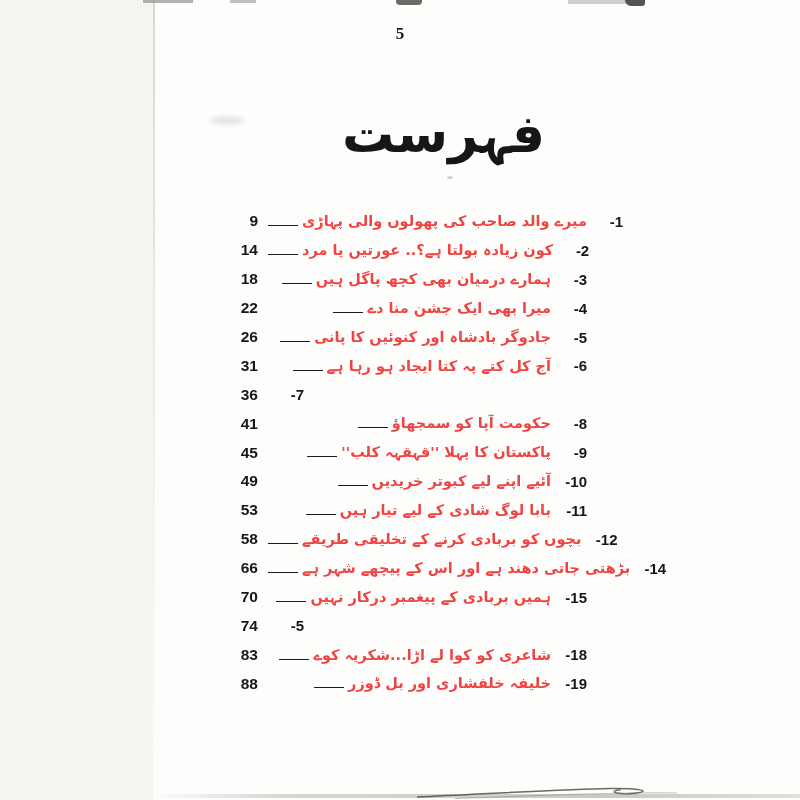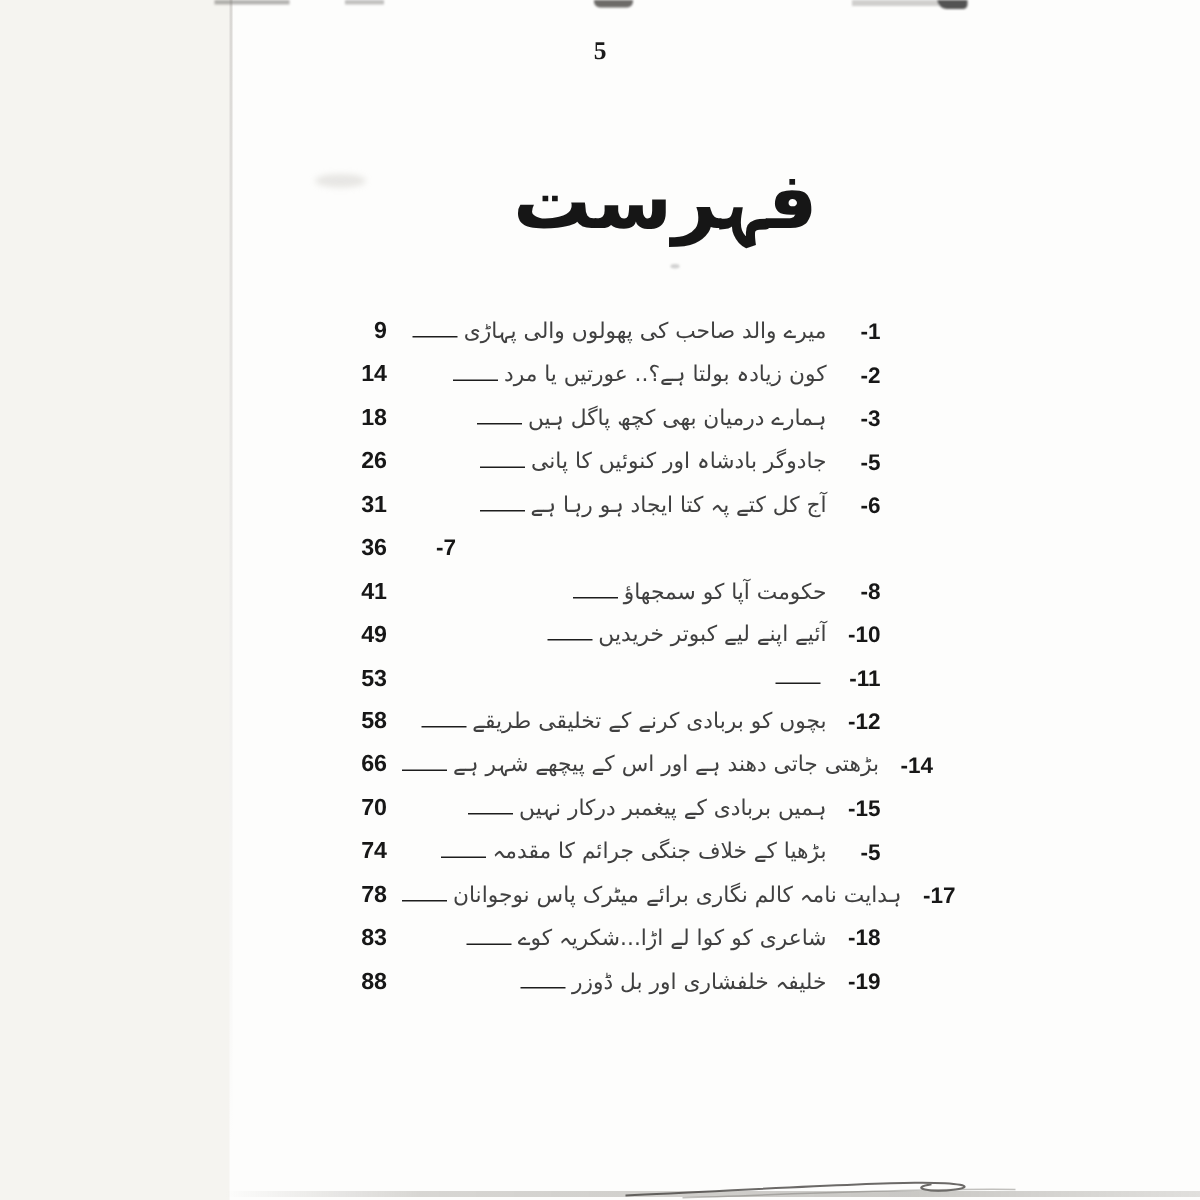--- a/index.html
+++ b/index.html
@@ -53,21 +53,21 @@
   }
   .pageno{
     width:30px;flex:0 0 30px;text-align:right;
     font-family:"Liberation Sans",sans-serif;
     font-size:15.5px;font-weight:600;color:#171717;
     margin-right:10px;
   }
   .etitle{
     flex:1 1 auto;direction:rtl;white-space:nowrap;overflow:visible;
     font-family:"DejaVu Sans",sans-serif;
-    font-size:14.5px;font-weight:400;color:#404040;
+    font-size:14.5px;font-weight:700;color:#ef4444;
     line-height:1;
   }
   .dash{
     display:inline-block;width:30px;height:4px;
     border-bottom:1.8px solid #1d1d1d;
     margin:0 4px 0 0;vertical-align:baseline;
   }
   .marker{
     flex:0 0 36px;width:36px;text-align:right;direction:ltr;
     font-family:"Liberation Sans",sans-serif;
@@ -110,72 +110,76 @@
         <span class="pageno">14</span>
         <span class="etitle"><span>کون زیادہ بولتا ہے؟.. عورتیں یا مرد</span><span class="dash"></span></span>
         <span class="marker">-2</span>
       </div>
       <div class="toc-row">
         <span class="pageno">18</span>
         <span class="etitle"><span>ہمارے درمیان بھی کچھ پاگل ہیں</span><span class="dash"></span></span>
         <span class="marker">-3</span>
       </div>
       <div class="toc-row">
+        <span class="pageno">22</span>
+        <span class="etitle"><span>میرا بھی ایک جشن منا دے</span><span class="dash"></span></span>
+        <span class="marker">-4</span>
+      </div>
+      <div class="toc-row">
         <span class="pageno">26</span>
         <span class="etitle"><span>جادوگر بادشاہ اور کنوئیں کا پانی</span><span class="dash"></span></span>
         <span class="marker">-5</span>
       </div>
       <div class="toc-row">
         <span class="pageno">31</span>
         <span class="etitle"><span>آج کل کتے پہ کتا ایجاد ہو رہا ہے</span><span class="dash"></span></span>
         <span class="marker">-6</span>
       </div>
       <div class="toc-row">
         <span class="pageno">36</span>
         <span class="marker">-7</span>
       </div>
       <div class="toc-row">
         <span class="pageno">41</span>
         <span class="etitle"><span>حکومت آپا کو سمجھاؤ</span><span class="dash"></span></span>
         <span class="marker">-8</span>
       </div>
       <div class="toc-row">
+        <span class="pageno">45</span>
+        <span class="etitle"><span>پاکستان کا پہلا ''قہقہہ کلب''</span><span class="dash"></span></span>
+        <span class="marker">-9</span>
+      </div>
+      <div class="toc-row">
         <span class="pageno">49</span>
         <span class="etitle"><span>آئیے اپنے لیے کبوتر خریدیں</span><span class="dash"></span></span>
         <span class="marker">-10</span>
       </div>
       <div class="toc-row">
         <span class="pageno">53</span>
-        <span class="etitle"><span class="dash"></span></span>
+        <span class="etitle"><span>بابا لوگ شادی کے لیے تیار ہیں</span><span class="dash"></span></span>
         <span class="marker">-11</span>
       </div>
       <div class="toc-row">
         <span class="pageno">58</span>
         <span class="etitle"><span>بچوں کو بربادی کرنے کے تخلیقی طریقے</span><span class="dash"></span></span>
         <span class="marker">-12</span>
       </div>
       <div class="toc-row">
         <span class="pageno">66</span>
         <span class="etitle"><span>بڑھتی جاتی دھند ہے اور اس کے پیچھے شہر ہے</span><span class="dash"></span></span>
         <span class="marker">-14</span>
       </div>
       <div class="toc-row">
         <span class="pageno">70</span>
         <span class="etitle"><span>ہمیں بربادی کے پیغمبر درکار نہیں</span><span class="dash"></span></span>
         <span class="marker">-15</span>
       </div>
       <div class="toc-row">
         <span class="pageno">74</span>
-        <span class="etitle"><span>بڑھیا کے خلاف جنگی جرائم کا مقدمہ</span><span class="dash"></span></span>
         <span class="marker">-5</span>
-      </div>
-      <div class="toc-row">
-        <span class="pageno">78</span>
-        <span class="etitle"><span>ہدایت نامہ کالم نگاری برائے میٹرک پاس نوجوانان</span><span class="dash"></span></span>
-        <span class="marker">-17</span>
       </div>
       <div class="toc-row">
         <span class="pageno">83</span>
         <span class="etitle"><span>شاعری کو کوا لے اڑا...شکریہ کوے</span><span class="dash"></span></span>
         <span class="marker">-18</span>
       </div>
       <div class="toc-row">
         <span class="pageno">88</span>
         <span class="etitle"><span>خلیفہ خلفشاری اور بل ڈوزر</span><span class="dash"></span></span>
         <span class="marker">-19</span>

